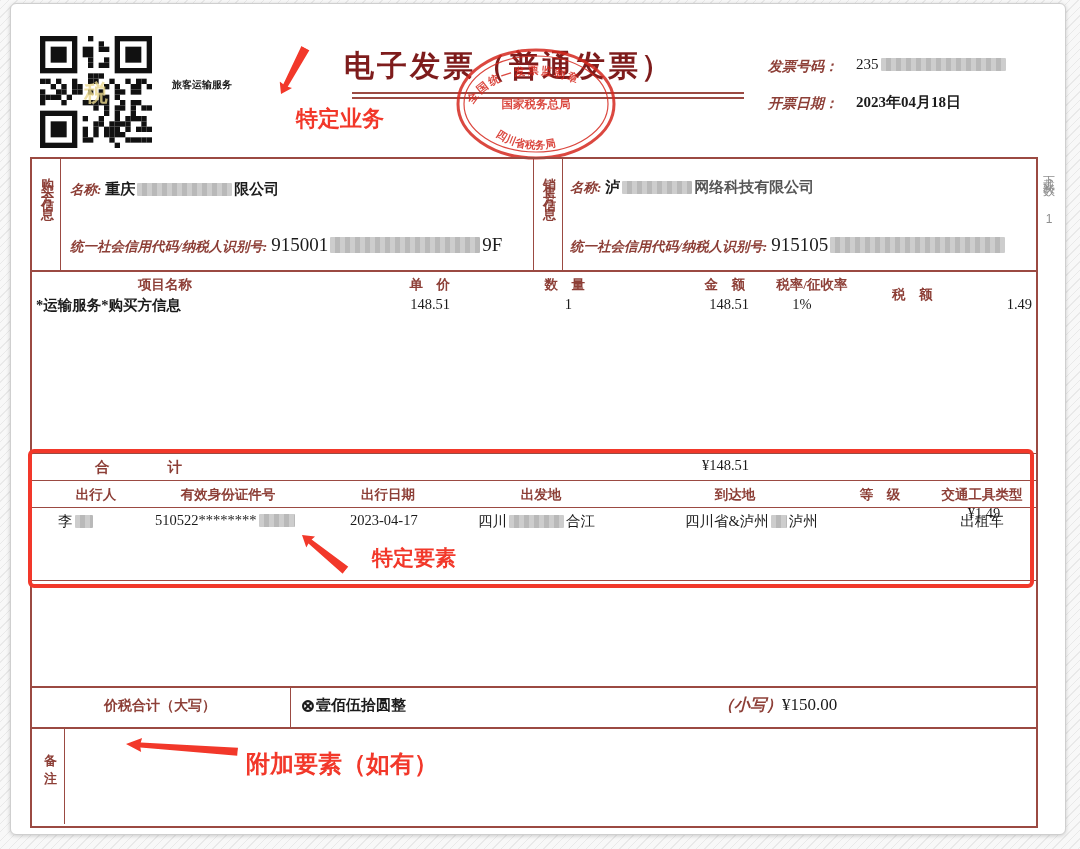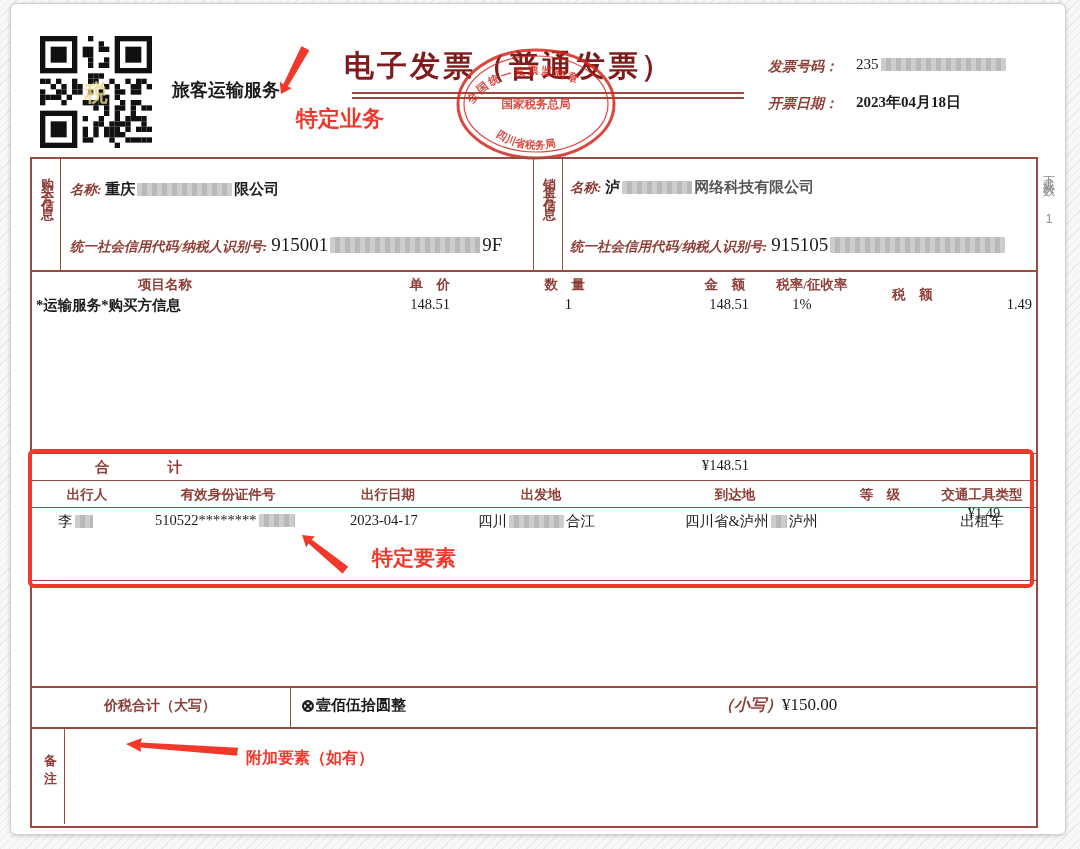--- a/index.html
+++ b/index.html
@@ -167,21 +167,21 @@
       <rect x="80" y="95" width="5" height="5"></rect>
       <rect x="85" y="95" width="5" height="5"></rect>
       <rect x="90" y="95" width="5" height="5"></rect>
       <rect x="95" y="95" width="5" height="5"></rect>
       <rect x="100" y="95" width="5" height="5"></rect>
       <rect x="70" y="100" width="5" height="5"></rect>
     </g>
     <text x="52.5" y="61" text-anchor="middle" font-size="22" fill="#ead88c" opacity="0.8" font-weight="bold">税</text>
 </svg>
 
-<div class="abs k" style="left:172px;top:78px;font-size:18px;font-weight:bold;">旅客运输服务</div>
+<div class="abs k" style="left:172px;top:78px;font-size:10px;font-weight:bold;">旅客运输服务</div>
 <div class="title" style="left:344px;top:46px;">电子发票（普通发票）</div>
 <div class="ln" style="left:352px;top:92px;width:392px;height:2px;"></div>
 <div class="ln" style="left:352px;top:97px;width:392px;height:2px;"></div>
 
 <svg class="abs" style="left:450px;top:42px;width:172px;height:124px;opacity:.85" viewBox="0 0 172 124">
   <ellipse cx="86" cy="62" rx="78" ry="54" fill="none" stroke="#d5291f" stroke-width="3"></ellipse>
   <ellipse cx="86" cy="62" rx="72" ry="48" fill="none" stroke="#d5291f" stroke-width="1.2"></ellipse>
   <path id="arcTop" d="M 18 80 A 68 48 0 1 1 154 80" fill="none"></path>
   <text font-size="11" fill="#d5291f" letter-spacing="2" font-weight="bold">
     <textPath href="#arcTop" startOffset="10%">全国统一发票监制章</textPath>
@@ -252,21 +252,21 @@
 <div class="cell" style="left:350px;top:296px;width:100px;text-align:right;">148.51</div>
 <div class="cell" style="left:500px;top:296px;width:72px;text-align:right;">1</div>
 <div class="cell" style="left:660px;top:296px;width:89px;text-align:right;">148.51</div>
 <div class="cell" style="left:762px;top:296px;width:80px;text-align:center;">1%</div>
 <div class="cell" style="left:940px;top:296px;width:92px;text-align:right;">1.49</div>
 
 <div class="hdr" style="left:95px;top:458px;font-size:14.5px;">合　　　　计</div>
 <div class="cell" style="left:660px;top:457px;width:89px;text-align:right;">¥148.51</div>
 <div class="cell" style="left:940px;top:457px;width:88px;text-align:center;margin-top:48px;">¥1.49</div>
 
-<div class="hdr" style="left:52px;top:486px;width:70px;text-align:center;">出行人</div>
+<div class="hdr" style="left:61px;top:486px;width:70px;text-align:center;">出行人</div>
 <div class="hdr" style="left:158px;top:486px;width:140px;text-align:center;">有效身份证件号</div>
 <div class="hdr" style="left:338px;top:486px;width:100px;text-align:center;">出行日期</div>
 <div class="hdr" style="left:496px;top:486px;width:90px;text-align:center;">出发地</div>
 <div class="hdr" style="left:690px;top:486px;width:90px;text-align:center;">到达地</div>
 <div class="hdr" style="left:845px;top:486px;width:70px;text-align:center;">等　级</div>
 <div class="hdr" style="left:937px;top:486px;width:90px;text-align:center;">交通工具类型</div>
 
 <div class="cell" style="left:58px;top:512px;">
   <span>李</span><span class="rd" style="width:18px;"></span>
 </div>
@@ -293,13 +293,13 @@
   <span style="font-size:19px;vertical-align:-2px;">⊗</span><span>壹佰伍拾圆整</span>
 </div>
 <div class="abs" style="left:718px;top:695px;">
   <span class="m" style="font-size:16px;">（小写）</span><span class="k" style="font-size:17px;">¥150.00</span>
 </div>
 
 <div class="vlabel" style="left:41px;top:744px;letter-spacing:16px;">备注</div>
 <svg class="arrow" style="left:126px;top:737px;width:112px;transform:rotate(4deg);transform-origin:0 50%;" viewBox="0 0 100 14" preserveAspectRatio="none">
     <path d="M0 7 L14 0 L13 4.5 L100 3 L100 11 L13 9.5 L14 14 Z" fill="#f2382a"></path>
   </svg>
-<div class="abs red" style="left:246px;top:748px;font-size:16px;text-align:center;">附加要素（如有）</div>
+<div class="abs red" style="left:246px;top:748px;font-size:24px;text-align:center;">附加要素（如有）</div>
 
 </body></html>

